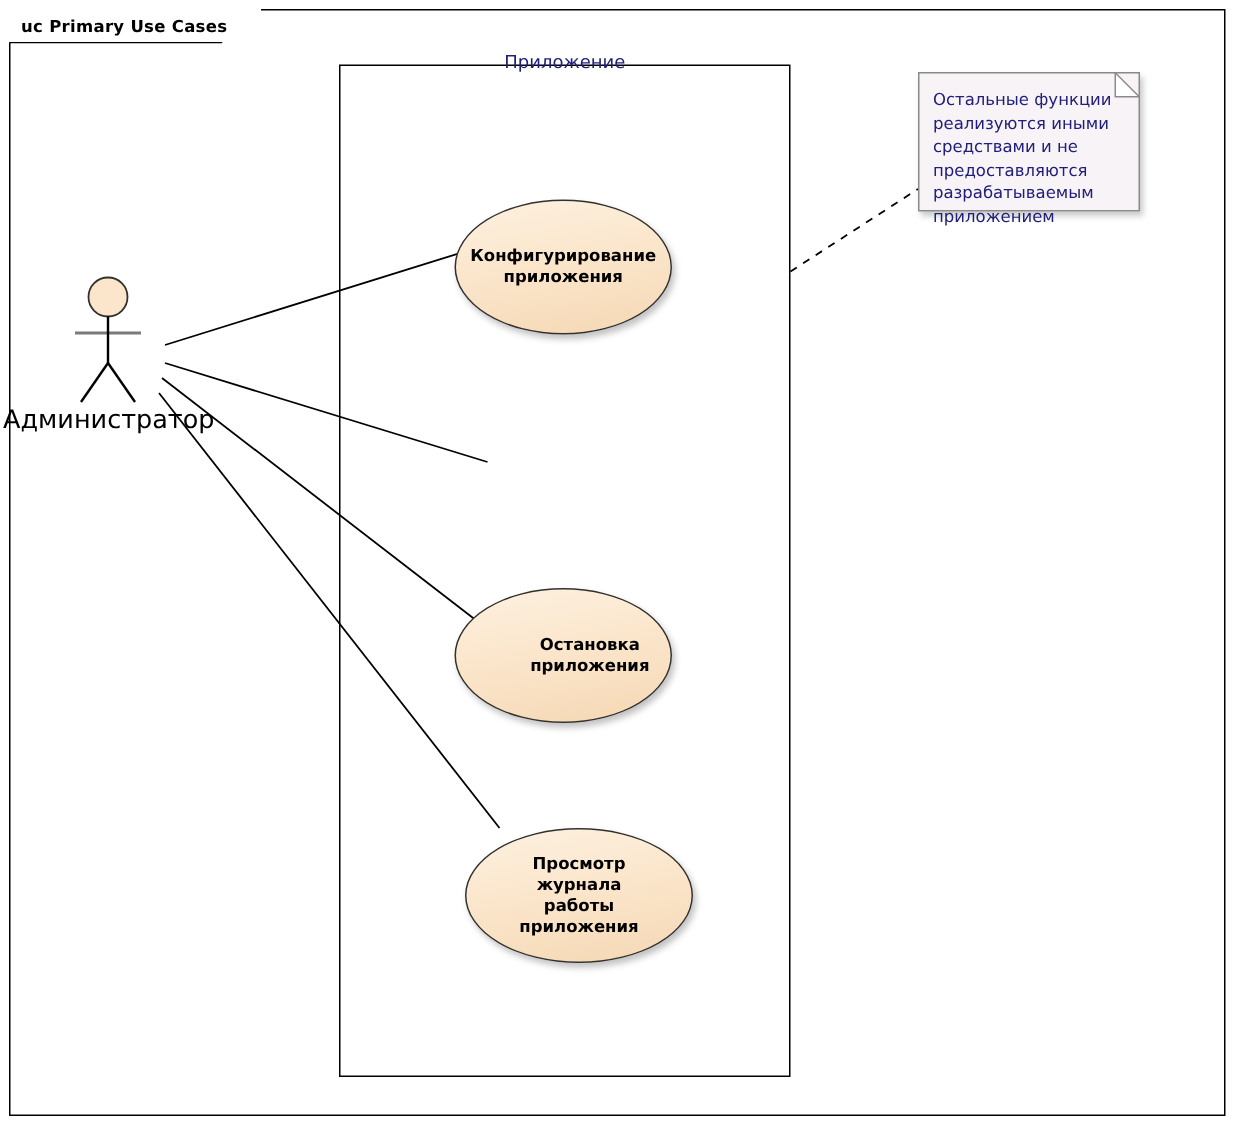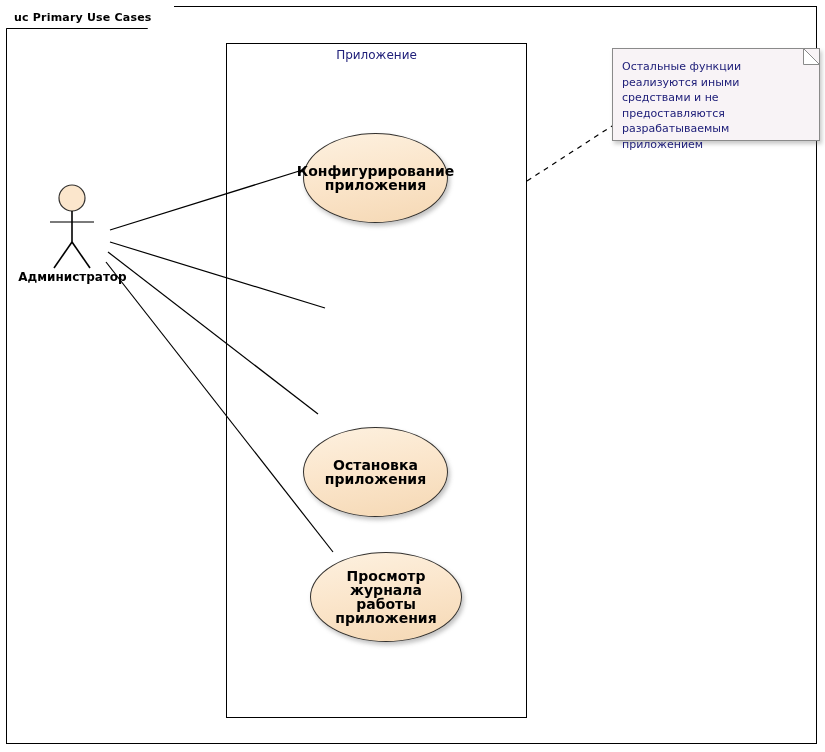--- a/index.html
+++ b/index.html
@@ -65,21 +65,21 @@
     top: 43px;
     width: 301px;
     height: 675px;
     border: 1px solid #000000;
     box-sizing: border-box;
     background: transparent;
   }
   .boundary-label {
     position: absolute;
     left: 226px;
-    top: 48px;
+    top: 34px;
     width: 301px;
     text-align: center;
     font-size: 12px;
     color: #20207a;
     font-family: "DejaVu Sans", sans-serif;
   }
 
   
   .lines {
     position: absolute;
@@ -97,54 +97,54 @@
     top: 180px;
     width: 105px;
     height: 110px;
   }
   .actor-label {
     position: absolute;
     left: 0px;
     top: 270px;
     width: 145px;
     text-align: center;
-    font-size: 12px;
-    font-weight: bold;
+    font-size: 17px;
+    font-weight: normal;
     color: #000000;
     white-space: nowrap;
   }
 
   
   .usecase {
     position: absolute;
     border-radius: 50%;
     border: 1px solid #33312e;
     box-sizing: border-box;
     background: linear-gradient(170deg, #fdf1e0 0%, #fbe6cc 45%, #f5d8b4 100%);
     box-shadow: 2px 3px 4px rgba(120, 120, 120, 0.45);
     display: flex;
     align-items: center;
     justify-content: center;
     text-align: center;
   }
   .usecase-label {
-    font-size: 14px;
+    font-size: 11px;
     font-weight: bold;
     color: #000000;
     line-height: 14px;
     padding: 0 14px;
     white-space: pre-line;
   }
 
   
   .note {
     position: absolute;
     left: 612px;
     top: 48px;
-    width: 208px;
+    width: 148px;
     height: 93px;
     background: #f8f3f6;
     border: 1px solid #8a8a8a;
     box-sizing: border-box;
     box-shadow: 2px 3px 4px rgba(120, 120, 120, 0.40);
   }
   .note-fold-edge {
     position: absolute;
     right: -1px;
     top: -1px;
@@ -197,21 +197,21 @@
     <line x1="52" y1="62" x2="70" y2="88" stroke="#000000" stroke-width="1.6"></line>
   </svg>
   <div class="actor-label">Администратор</div>
 
   <div class="usecase" style="left:303px; top:133px; width:145px; height:90px;">
     <span class="usecase-label">Конфигурирование
 приложения</span>
   </div>
 
 
-  <div class="usecase" style="left:303px; top:427px; width:145px; height:90px;">
+  <div class="usecase" style="left:303px; top:392px; width:145px; height:90px;justify-content:flex-end;">
     <span class="usecase-label">Остановка
 приложения</span>
   </div>
 
   <div class="usecase" style="left:310px; top:552px; width:152px; height:90px;justify-content:flex-end;">
     <span class="usecase-label">Просмотр журнала
 работы приложения</span>
   </div>
 
   <div class="note">

